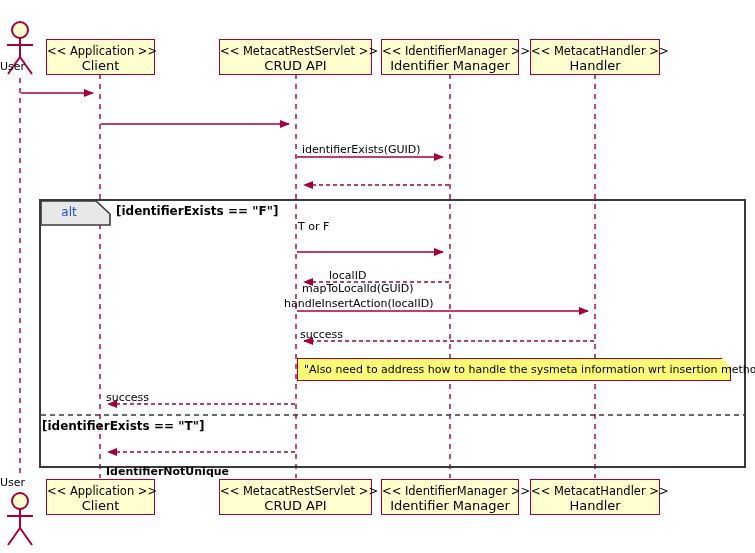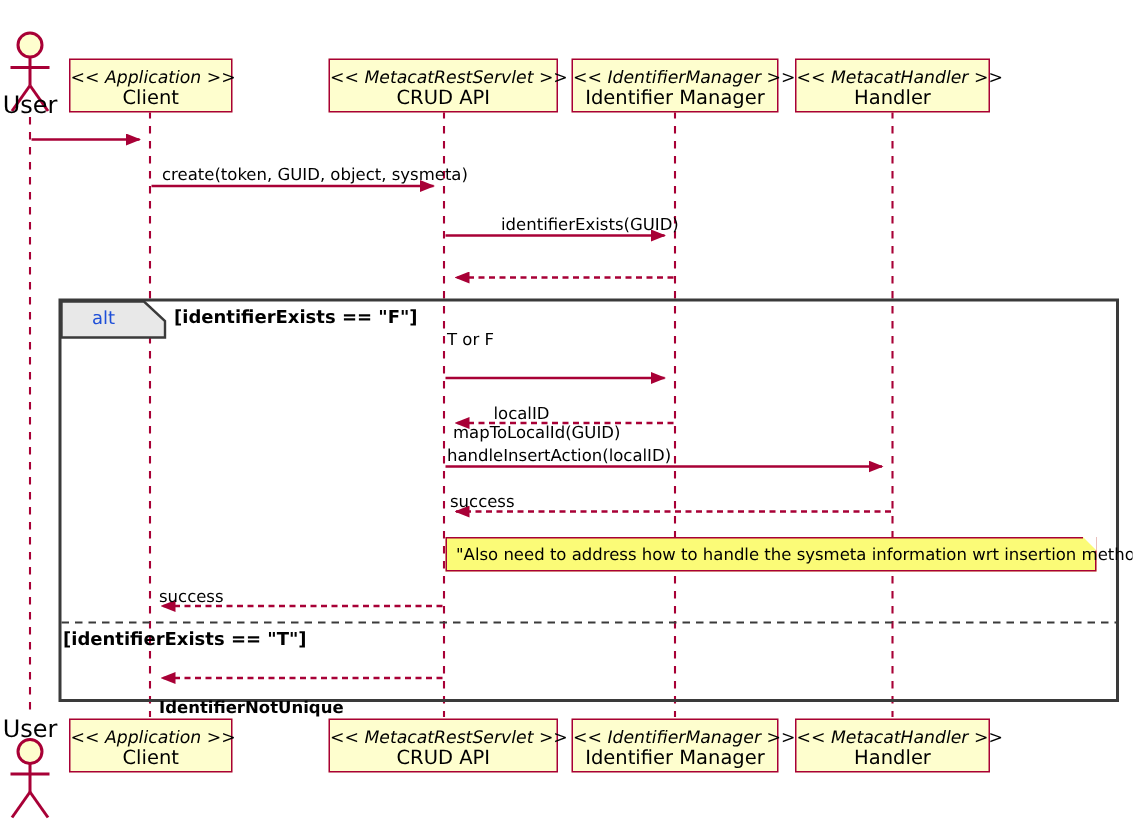--- a/index.html
+++ b/index.html
@@ -25,35 +25,34 @@
     background: #FEFECE;
     border: 1px solid #A80036;
     box-sizing: border-box;
     text-align: center;
     line-height: 1.25;
     padding-top: 4px;
     color: #000000;
   }
   .stereotype {
     display: block;
-    font-style: italic;
     font-size: 11.5px;
     white-space: nowrap;
   }
   .pname {
     display: block;
     font-size: 13px;
     white-space: nowrap;
   }
   .actor-label {
     position: absolute;
-    font-size: 16px;
-    color: #000000;
-    white-space: nowrap;
-    text-align: center;
+    font-size: 11px;
+    color: #000000;
+    white-space: nowrap;
+    text-align: left;
   }
   .msg-label {
     position: absolute;
     font-size: 11px;
     color: #000000;
     white-space: nowrap;
   }
   .alt-label {
     position: absolute;
     font-size: 12px;
@@ -199,26 +198,25 @@
 
   <div class="participant-box" style="left:530px; top:479px; width:130px; height:36px;">
     <span class="stereotype">&lt;&lt; MetacatHandler &gt;&gt;</span>
     <span class="pname">Handler</span>
   </div>
 
   <div class="alt-tab-text" style="left:42px; top:205px; width:54px;">alt</div>
   <div class="alt-label" style="left:116px; top:204px;">[identifierExists == "F"]</div>
   <div class="alt-label" style="left:42px; top:419px;">[identifierExists == "T"]</div>
 
-  <div class="msg-label" style="left:108px; top:110px;">create(token, GUID, object, sysmeta)</div>
-  <div class="msg-label" style="left:302px; top:143px;margin-left:32px;">identifierExists(GUID)</div>
+  <div class="msg-label" style="left:302px; top:143px;">identifierExists(GUID)</div>
   <div class="msg-label" style="left:298px; top:172px;margin-top:48px;">T or F</div>
   <div class="msg-label" style="left:302px; top:238px;margin-top:44px;">mapToLocalId(GUID)</div>
   <div class="msg-label" style="left:300px; top:269px;margin-left:29px;">localID</div>
-  <div class="msg-label" style="left:298px; top:297px;">handleInsertAction(localID)</div>
+  <div class="msg-label" style="left:284px; top:297px;">handleInsertAction(localID)</div>
   <div class="msg-label" style="left:300px; top:328px;">success</div>
   <div class="msg-label" style="left:106px; top:391px;">success</div>
   <div class="msg-label" style="left:106px; top:465px;font-weight:bold;">IdentifierNotUnique</div>
 
   <div class="note-box" style="left:297px; top:358px; width:434px; height:23px;">"Also need to address how to handle the sysmeta information wrt insertion methods"</div>
   <div class="note-corner" style="left:722px; top:358px;"></div>
 
 </div>
 
 </body></html>

